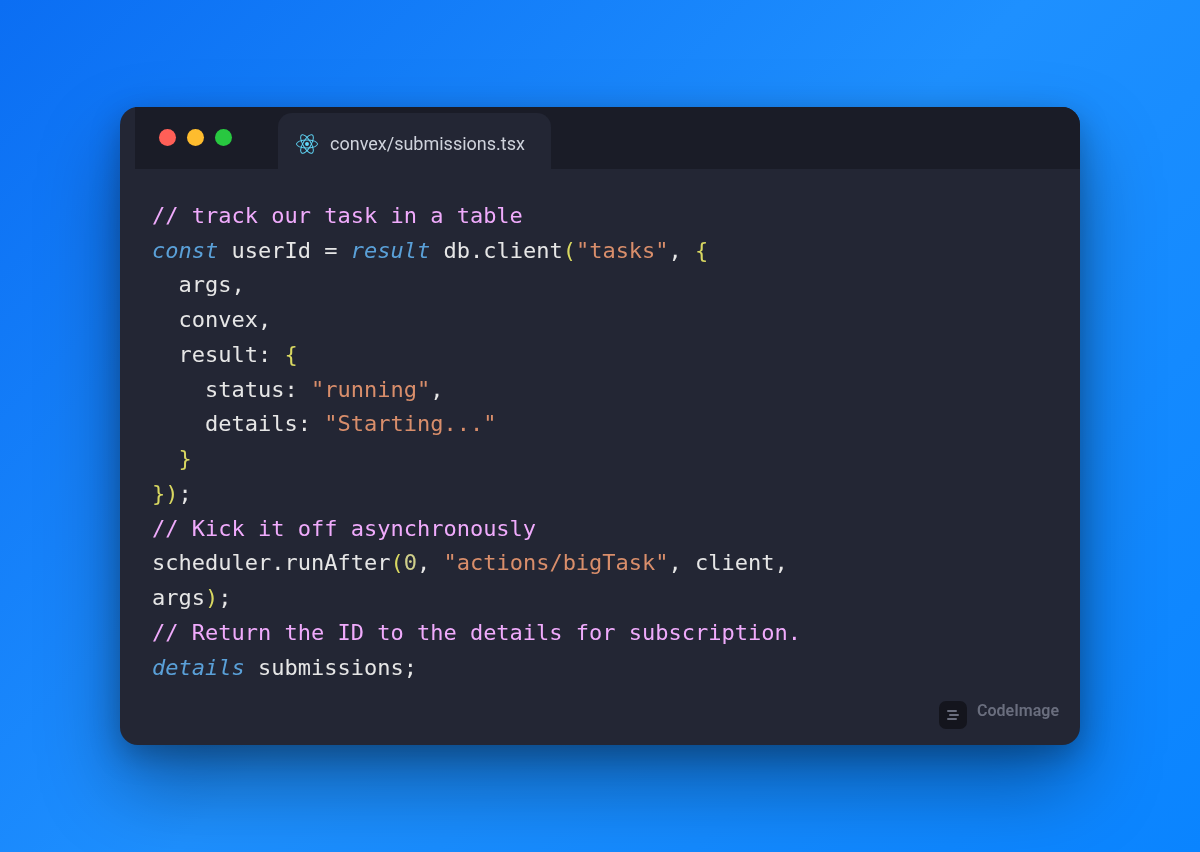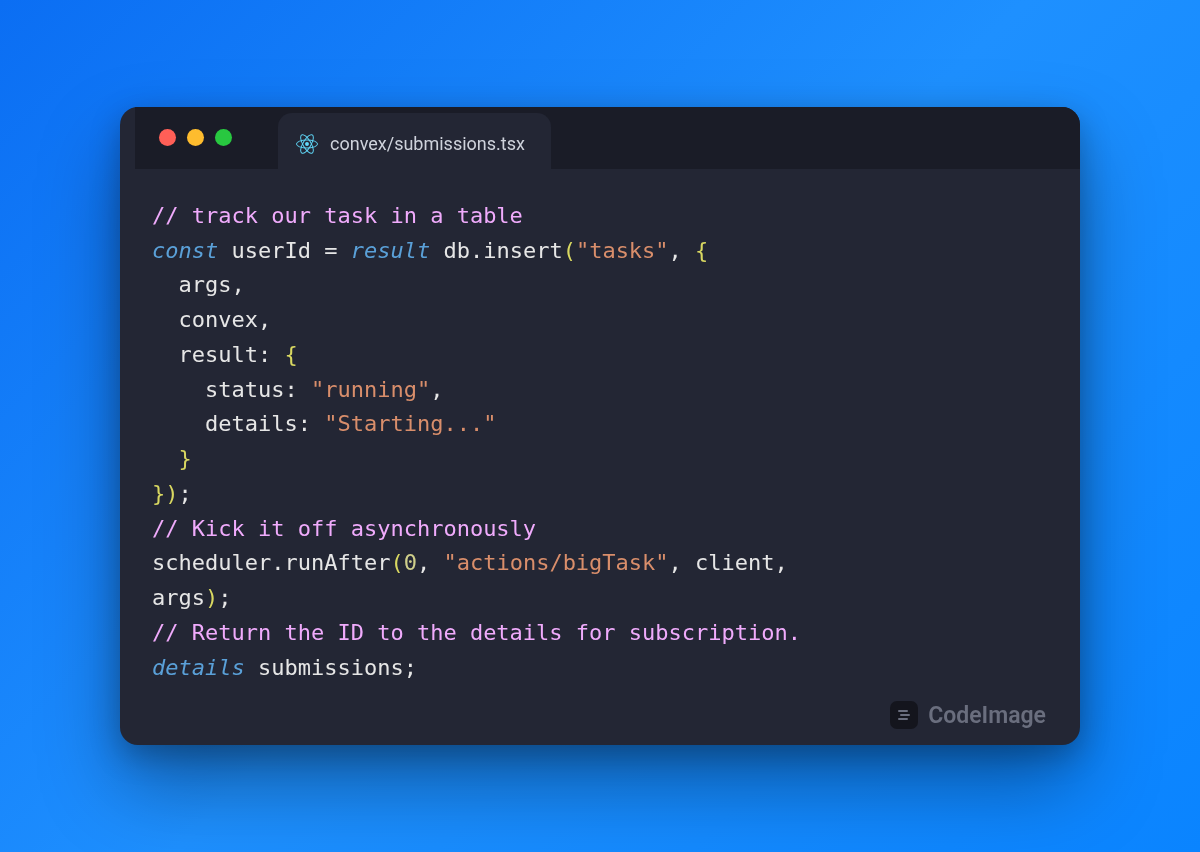--- a/index.html
+++ b/index.html
@@ -71,29 +71,29 @@
   .c-keyword { color: #5aa0d8; font-style: italic; }
   .c-ident { color: #e6e6e6; }
   .c-func { color: #e6e6e6; }
   .c-paren { color: #d9d861; }
   .c-string { color: #d98e6b; }
   .c-prop { color: #e6e6e6; }
   .c-punc { color: #e6e6e6; }
   .c-num { color: #cfcf8b; }
   .watermark {
     position: absolute;
-    right: 34px;
+    right: 21px;
     bottom: 16px;
     display: flex;
-    align-items: center;
+    align-items: flex-start;
     gap: 10px;
     color: #6a6e7e;
     font-family: -apple-system, BlinkMacSystemFont, "Segoe UI", Roboto, sans-serif;
     font-weight: 600;
-    font-size: 23px;
+    font-size: 16px;
   }
   .watermark-logo {
     width: 28px; height: 28px;
     background: #14151d;
     border-radius: 7px;
     display: flex; align-items: center; justify-content: center;
   }
 </style>
 </head>
 <body>
@@ -115,21 +115,21 @@
             <ellipse rx="11" ry="4.2" transform="rotate(60)"></ellipse>
             <ellipse rx="11" ry="4.2" transform="rotate(120)"></ellipse>
           </g>
         </svg>
       </span>
       <span class="tab-title">convex/submissions.tsx</span>
     </div>
   </div>
 
   <div class="code"><span class="c-comment">// track our task in a table</span>
-<span class="c-keyword">const</span><span class="c-ident"> userId </span><span class="c-punc">= </span><span class="c-keyword">result</span><span class="c-func"> db.insert</span><span class="c-paren">(</span><span class="c-string">"tasks"</span><span class="c-punc">, </span><span class="c-paren">{</span>
+<span class="c-keyword">const</span><span class="c-ident"> userId </span><span class="c-punc">= </span><span class="c-keyword">result</span><span class="c-func"> db.client</span><span class="c-paren">(</span><span class="c-string">"tasks"</span><span class="c-punc">, </span><span class="c-paren">{</span>
 <span class="c-prop">  args</span><span class="c-punc">,</span>
 <span class="c-prop">  convex</span><span class="c-punc">,</span>
 <span class="c-prop">  result</span><span class="c-punc">: </span><span class="c-paren">{</span>
 <span class="c-prop">    status</span><span class="c-punc">: </span><span class="c-string">"running"</span><span class="c-punc">,</span>
 <span class="c-prop">    details</span><span class="c-punc">: </span><span class="c-string">"Starting..."</span>
 <span class="c-paren">  }</span>
 <span class="c-paren">}</span><span class="c-paren">)</span><span class="c-punc">;</span>
 <span class="c-comment">// Kick it off asynchronously</span>
 <span class="c-func">scheduler.runAfter</span><span class="c-paren">(</span><span class="c-num">0</span><span class="c-punc">, </span><span class="c-string">"actions/bigTask"</span><span class="c-punc">, client,</span>
 <span class="c-ident">args</span><span class="c-paren">)</span><span class="c-punc">;</span>

